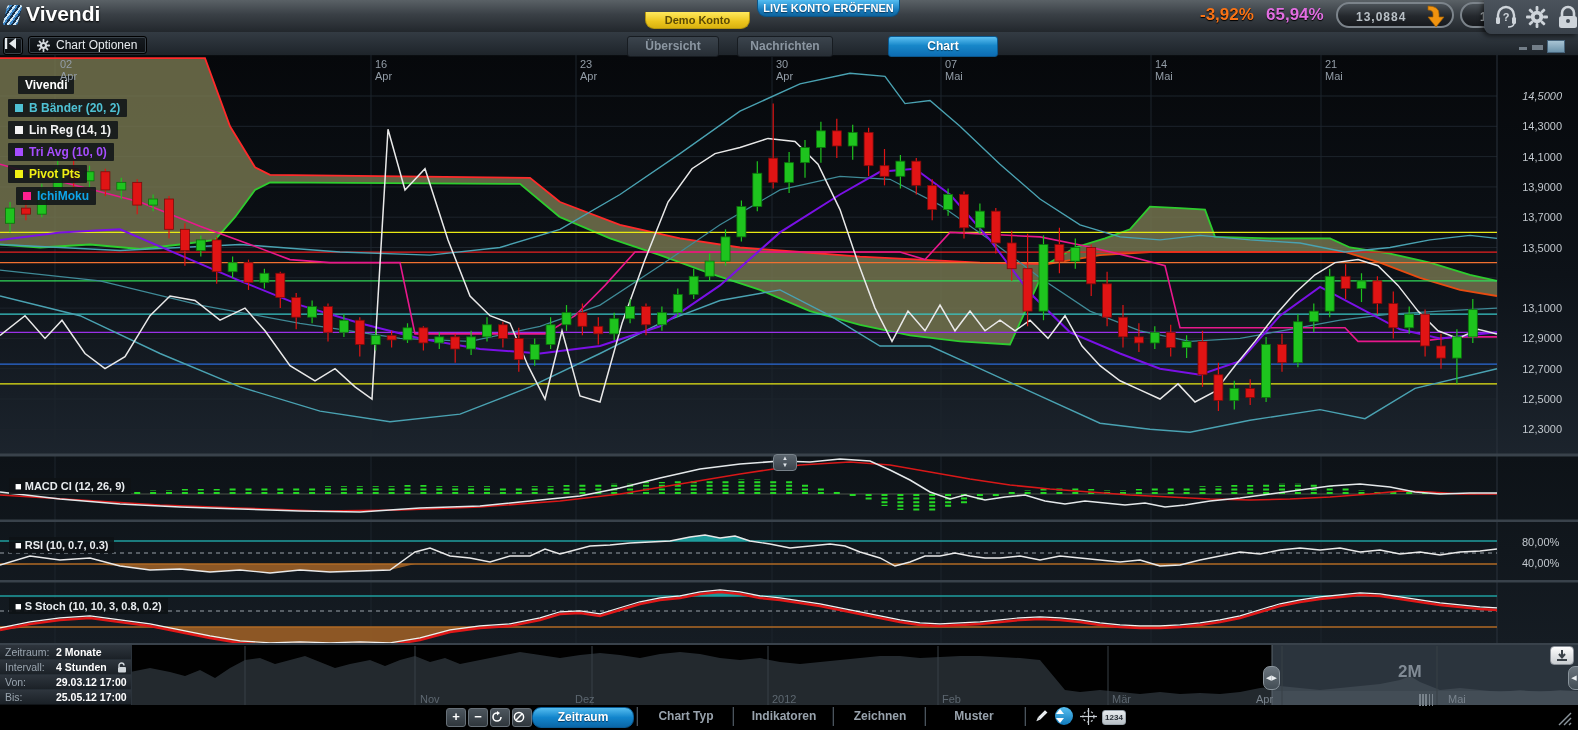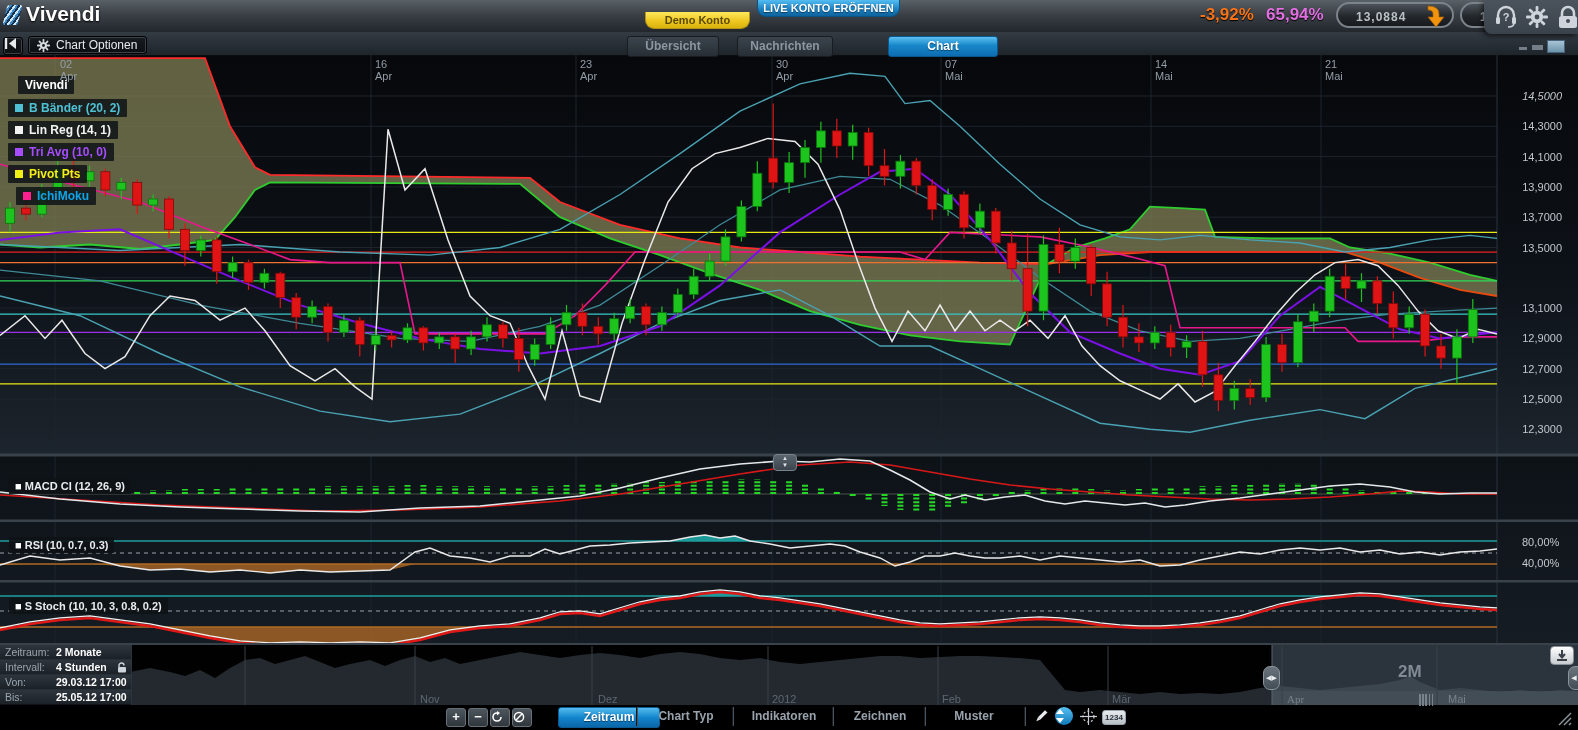--- a/index.html
+++ b/index.html
@@ -573,25 +573,25 @@
     </div>
   <div class="irow" style="border-bottom:none;">
       <span class="l">Bis:</span>
       <span class="v">25.05.12 17:00</span>
     </div>
 </div>
 
 <div class="abs ui" id="navlabels">
     <span class="navlab" style="left: 250px; margin-top: 37px;">Okt</span>
     <span class="navlab" style="left: 420px;">Nov</span>
-    <span class="navlab" style="left: 598px;">Dez</span>
+    <span class="navlab" style="left: 575px;">Dez</span>
     <span class="navlab" style="left: 772px;">2012</span>
     <span class="navlab" style="left: 942px;">Feb</span>
     <span class="navlab" style="left: 1112px;">Mär</span>
-    <span class="navlab" style="left: 1287px; color: rgb(121, 131, 141); font-family: Liberation Serif, serif;">Apr</span>
+    <span class="navlab" style="left: 1256px; color: rgb(121, 131, 141);">Apr</span>
     <span class="navlab" style="left: 1448px; color: rgb(121, 131, 141);">Mai</span>
   </div>
 <div class="abs ui sel-lab">2M</div>
 <div class="abs ui" id="selgrip">
     <div class="gripline" style="left: 1419px; top: 694px;"></div>
     <div class="gripline" style="left: 1422.2px; top: 694px;"></div>
     <div class="gripline" style="left: 1425.4px; top: 694px;"></div>
     <div class="gripline" style="left: 1428.6px; top: 694px;"></div>
     <div class="gripline" style="left: 1431.8px; top: 694px;"></div>
   </div>
@@ -611,21 +611,21 @@
       <path d="M10 6 A4 4 0 1 1 6 2" fill="none" stroke="#fff" stroke-width="1.6"></path>
       <path d="M6 0 L9 2 L6 4.5 Z" fill="#fff"></path>
     </svg>
 </div>
 <div class="abs ui sqbtn" style="left:512px;">
   <svg width="12" height="12" style="margin-top:2px;">
       <circle cx="6" cy="6" r="4.6" fill="none" stroke="#fff" stroke-width="1.5"></circle>
       <line x1="2.8" y1="9.2" x2="9.2" y2="2.8" stroke="#fff" stroke-width="1.5"></line>
     </svg>
 </div>
-<div class="abs ui btab active" style="left:558px;width:100px;">Zeitraum</div>
+<div class="abs ui btab active" style="left:532px;width:100px;border-radius:9px;">Zeitraum</div>
 <div class="abs ui btab" style="left:640px;width:92px;">Chart Typ</div>
 <div class="abs ui bdiv" style="left:636px;"></div>
 <div class="abs ui btab" style="left:736px;width:96px;">Indikatoren</div>
 <div class="abs ui bdiv" style="left:732px;"></div>
 <div class="abs ui btab" style="left:836px;width:88px;">Zeichnen</div>
 <div class="abs ui bdiv" style="left:832px;"></div>
 <div class="abs ui btab" style="left:928px;width:92px;">Muster</div>
 <div class="abs ui bdiv" style="left:924px;"></div>
 <div class="abs ui bdiv" style="left:1024px;"></div>
 <div class="abs ui" style="left:1033px;top:708px;">

